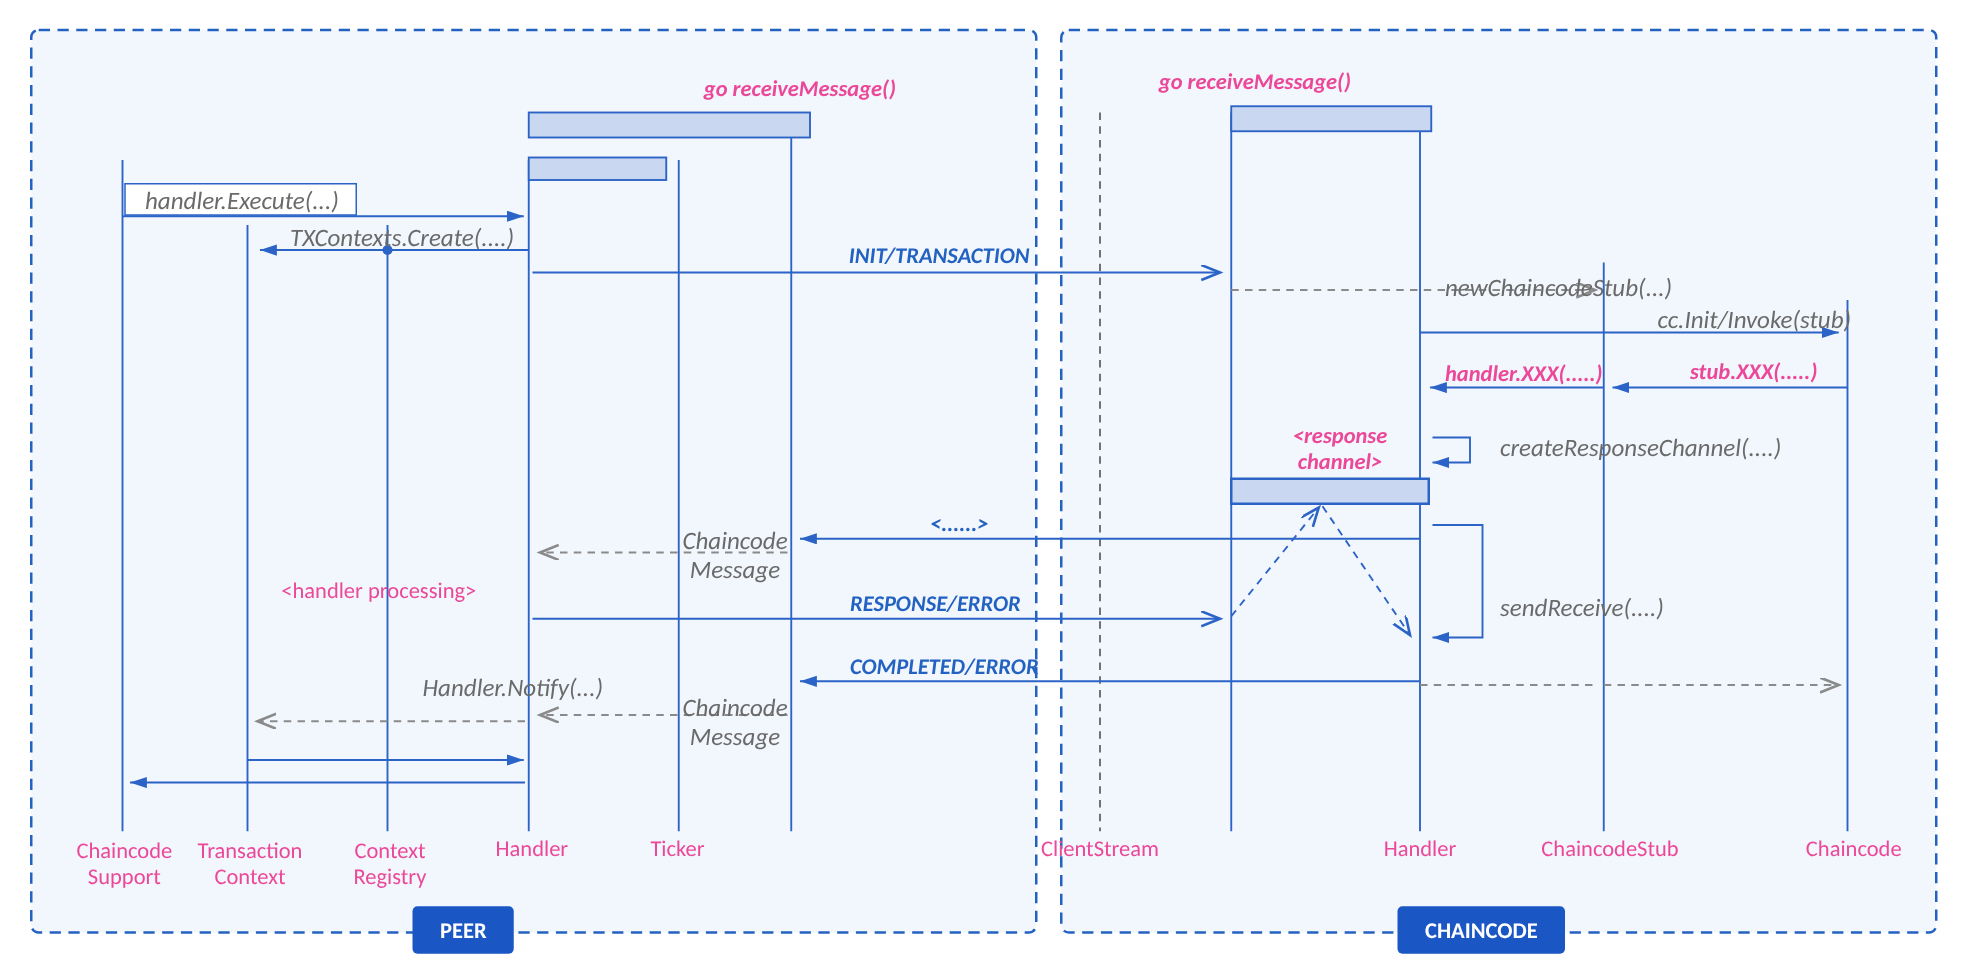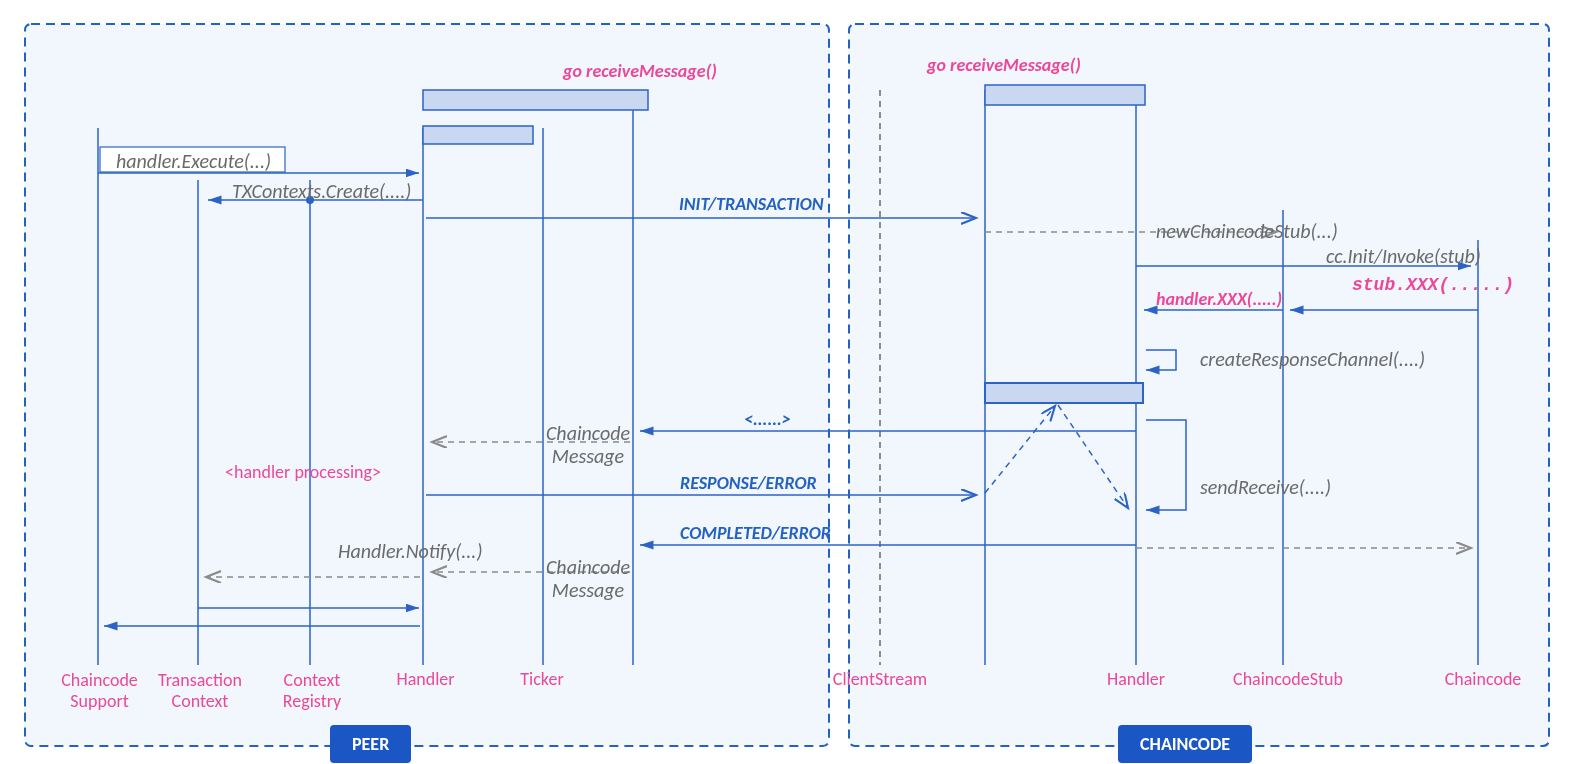--- a/index.html
+++ b/index.html
@@ -150,22 +150,23 @@
 
 <div class="lbl-small lbl-italic gray" style="left:116px; top:150px;">handler.Execute(...)</div>
 <div class="lbl-small lbl-italic gray" style="left:232px; top:180px;text-align:right;">TXContexts.Create(....)</div>
 
 <div class="lbl lbl-italic lbl-bold blue" style="left:679px; top:195px;">INIT/TRANSACTION</div>
 
 <div class="lbl-small lbl-italic gray" style="left:1156px; top:220px;">newChaincodeStub(...)</div>
 <div class="lbl-small lbl-italic gray" style="left:1326px; top:245px;">cc.Init/Invoke(stub)</div>
 
 <div class="lbl lbl-italic lbl-bold dark" style="left:1156px; top:290px;">handler.XXX(.....)</div>
-<div class="lbl lbl-italic lbl-bold dark" style="left:1352px; top:276px;font-family:Liberation Mono, monospace;">stub.XXX(.....)</div>
+<div class="lbl lbl-italic lbl-bold dark" style="left:1352px; top:288px;">stub.XXX(.....)</div>
 
+<div class="lbl lbl-italic lbl-bold dark multiline center" style="left:1002px; top:338px; width:140px;">&lt;response<br>channel&gt;</div>
 <div class="lbl-small lbl-italic gray" style="left:1200px; top:348px;">createResponseChannel(....)</div>
 
 <div class="lbl lbl-italic lbl-bold blue" style="left:744px; top:410px;">&lt;......&gt;</div>
 <div class="lbl-small lbl-italic gray multiline center" style="left:542px; top:422px; width:92px;">Chaincode<br>Message</div>
 <div class="lbl-small lbl-italic gray" style="left:1200px; top:476px;">sendReceive(....)</div>
 
 <div class="lbl lbl-italic lbl-bold blue" style="left:680px; top:474px;">RESPONSE/ERROR</div>
 
 <div class="lbl dark" style="left:225px; top:463px;">&lt;handler processing&gt;</div>
 

